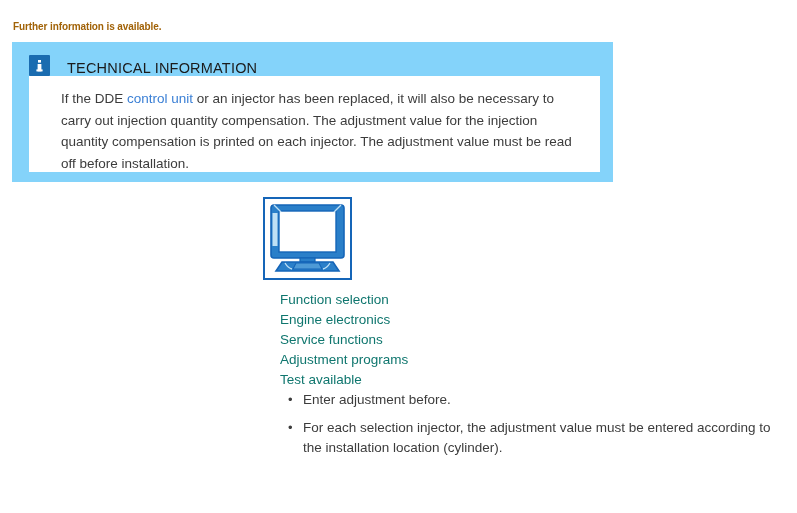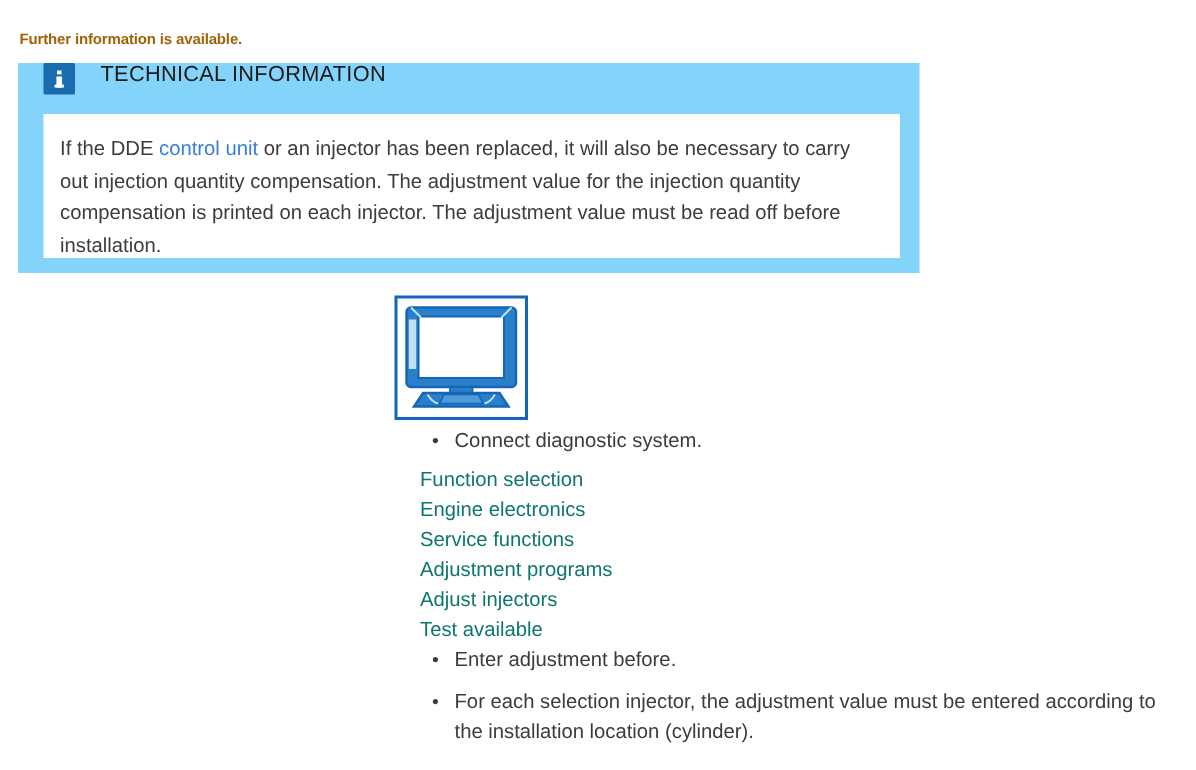--- a/index.html
+++ b/index.html
@@ -35,21 +35,21 @@
     top: 42px;
     width: 601px;
     height: 140px;
     background: #84d3fa;
     box-sizing: border-box;
   }
   .ti-header {
     position: relative;
     height: 34px;
     display: flex;
-    align-items: flex-start;
+    align-items: flex-end;
     padding-left: 17px;
   }
   .ti-icon {
     width: 21px;
     height: 21px;
     background: #1a6cb0;
     border-radius: 1px;
     display: flex;
     align-items: center;
     justify-content: center;
@@ -64,21 +64,21 @@
     white-space: nowrap;
   }
   .ti-body {
     position: absolute;
     left: 17px;
     top: 34px;
     width: 571px;
     height: 96px;
     background: #ffffff;
     box-sizing: border-box;
-    padding: 12px 16px 10px 11px;
+    padding: 12px 16px 10px 32px;
   }
   .ti-text {
     font-size: 13.5px;
     line-height: 21.5px;
     color: #3c3c3c;
   }
   .ti-link {
     color: #3a7fd5;
     text-decoration: none;
     cursor: pointer;
@@ -173,29 +173,27 @@
 
     <path d="M14 61 h51 l6 9 h-63 z" fill="#2a7fc9" stroke="#1565b8" stroke-width="1.6"></path>
     <path d="M28 62 h23 l3 6 h-29 z" fill="#4e9ad6" stroke="#1565b8" stroke-width="1.1"></path>
     <path d="M17 62 q3 5 7 6" stroke="#bfe0f5" stroke-width="1.3" fill="none"></path>
     <path d="M62 62 q-3 5 -7 6" stroke="#bfe0f5" stroke-width="1.3" fill="none"></path>
   </svg>
 </div>
 
 <div class="proc">
 
-  <p class="proc-bullet">Connect diagnostic system.</p>
 
   <div class="proc-spacer"></div>
 
   <p class="proc-plain">Function selection</p>
   <p class="proc-plain">Engine electronics</p>
   <p class="proc-plain">Service functions</p>
   <p class="proc-plain">Adjustment programs</p>
-  <p class="proc-plain">Adjust injectors</p>
   <p class="proc-plain">Test available</p>
 
   <p class="proc-bullet">Enter adjustment before.</p>
 
   <div class="proc-gap-md"></div>
 
   <p class="proc-bullet">For each selection injector, the adjustment value must be entered according to the installation location (cylinder).</p>
 </div>
 
 </body></html>

